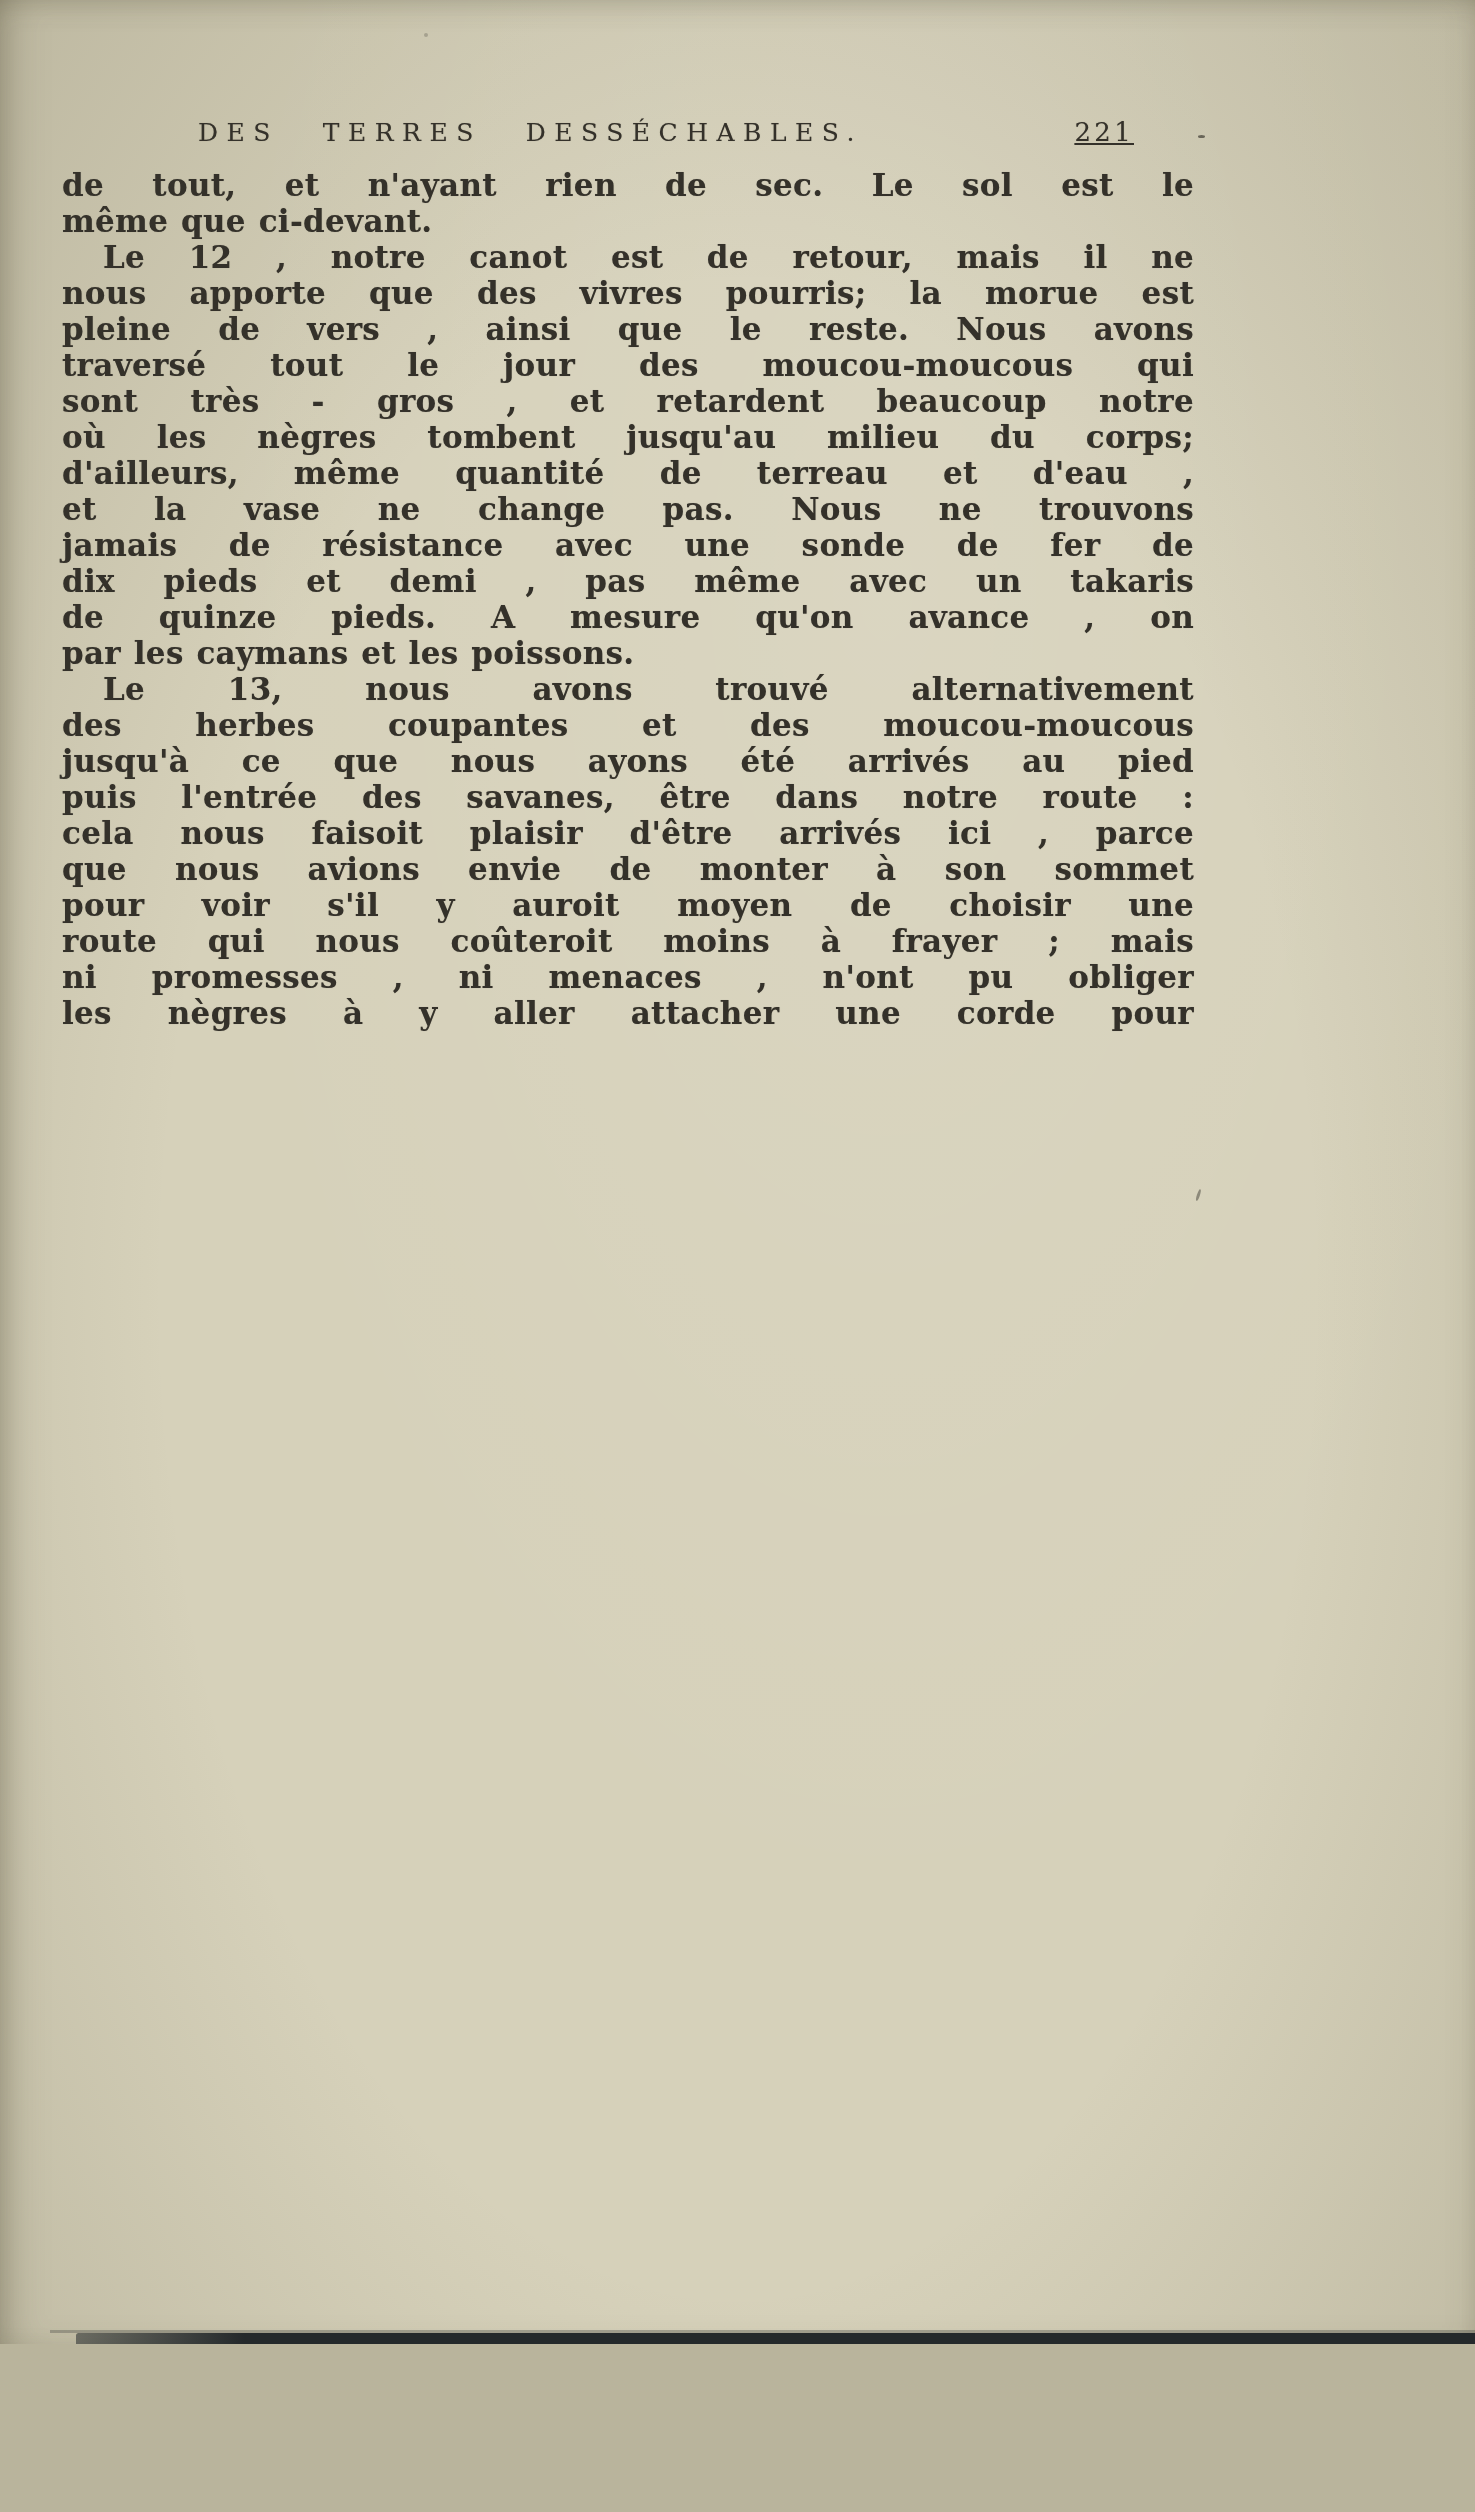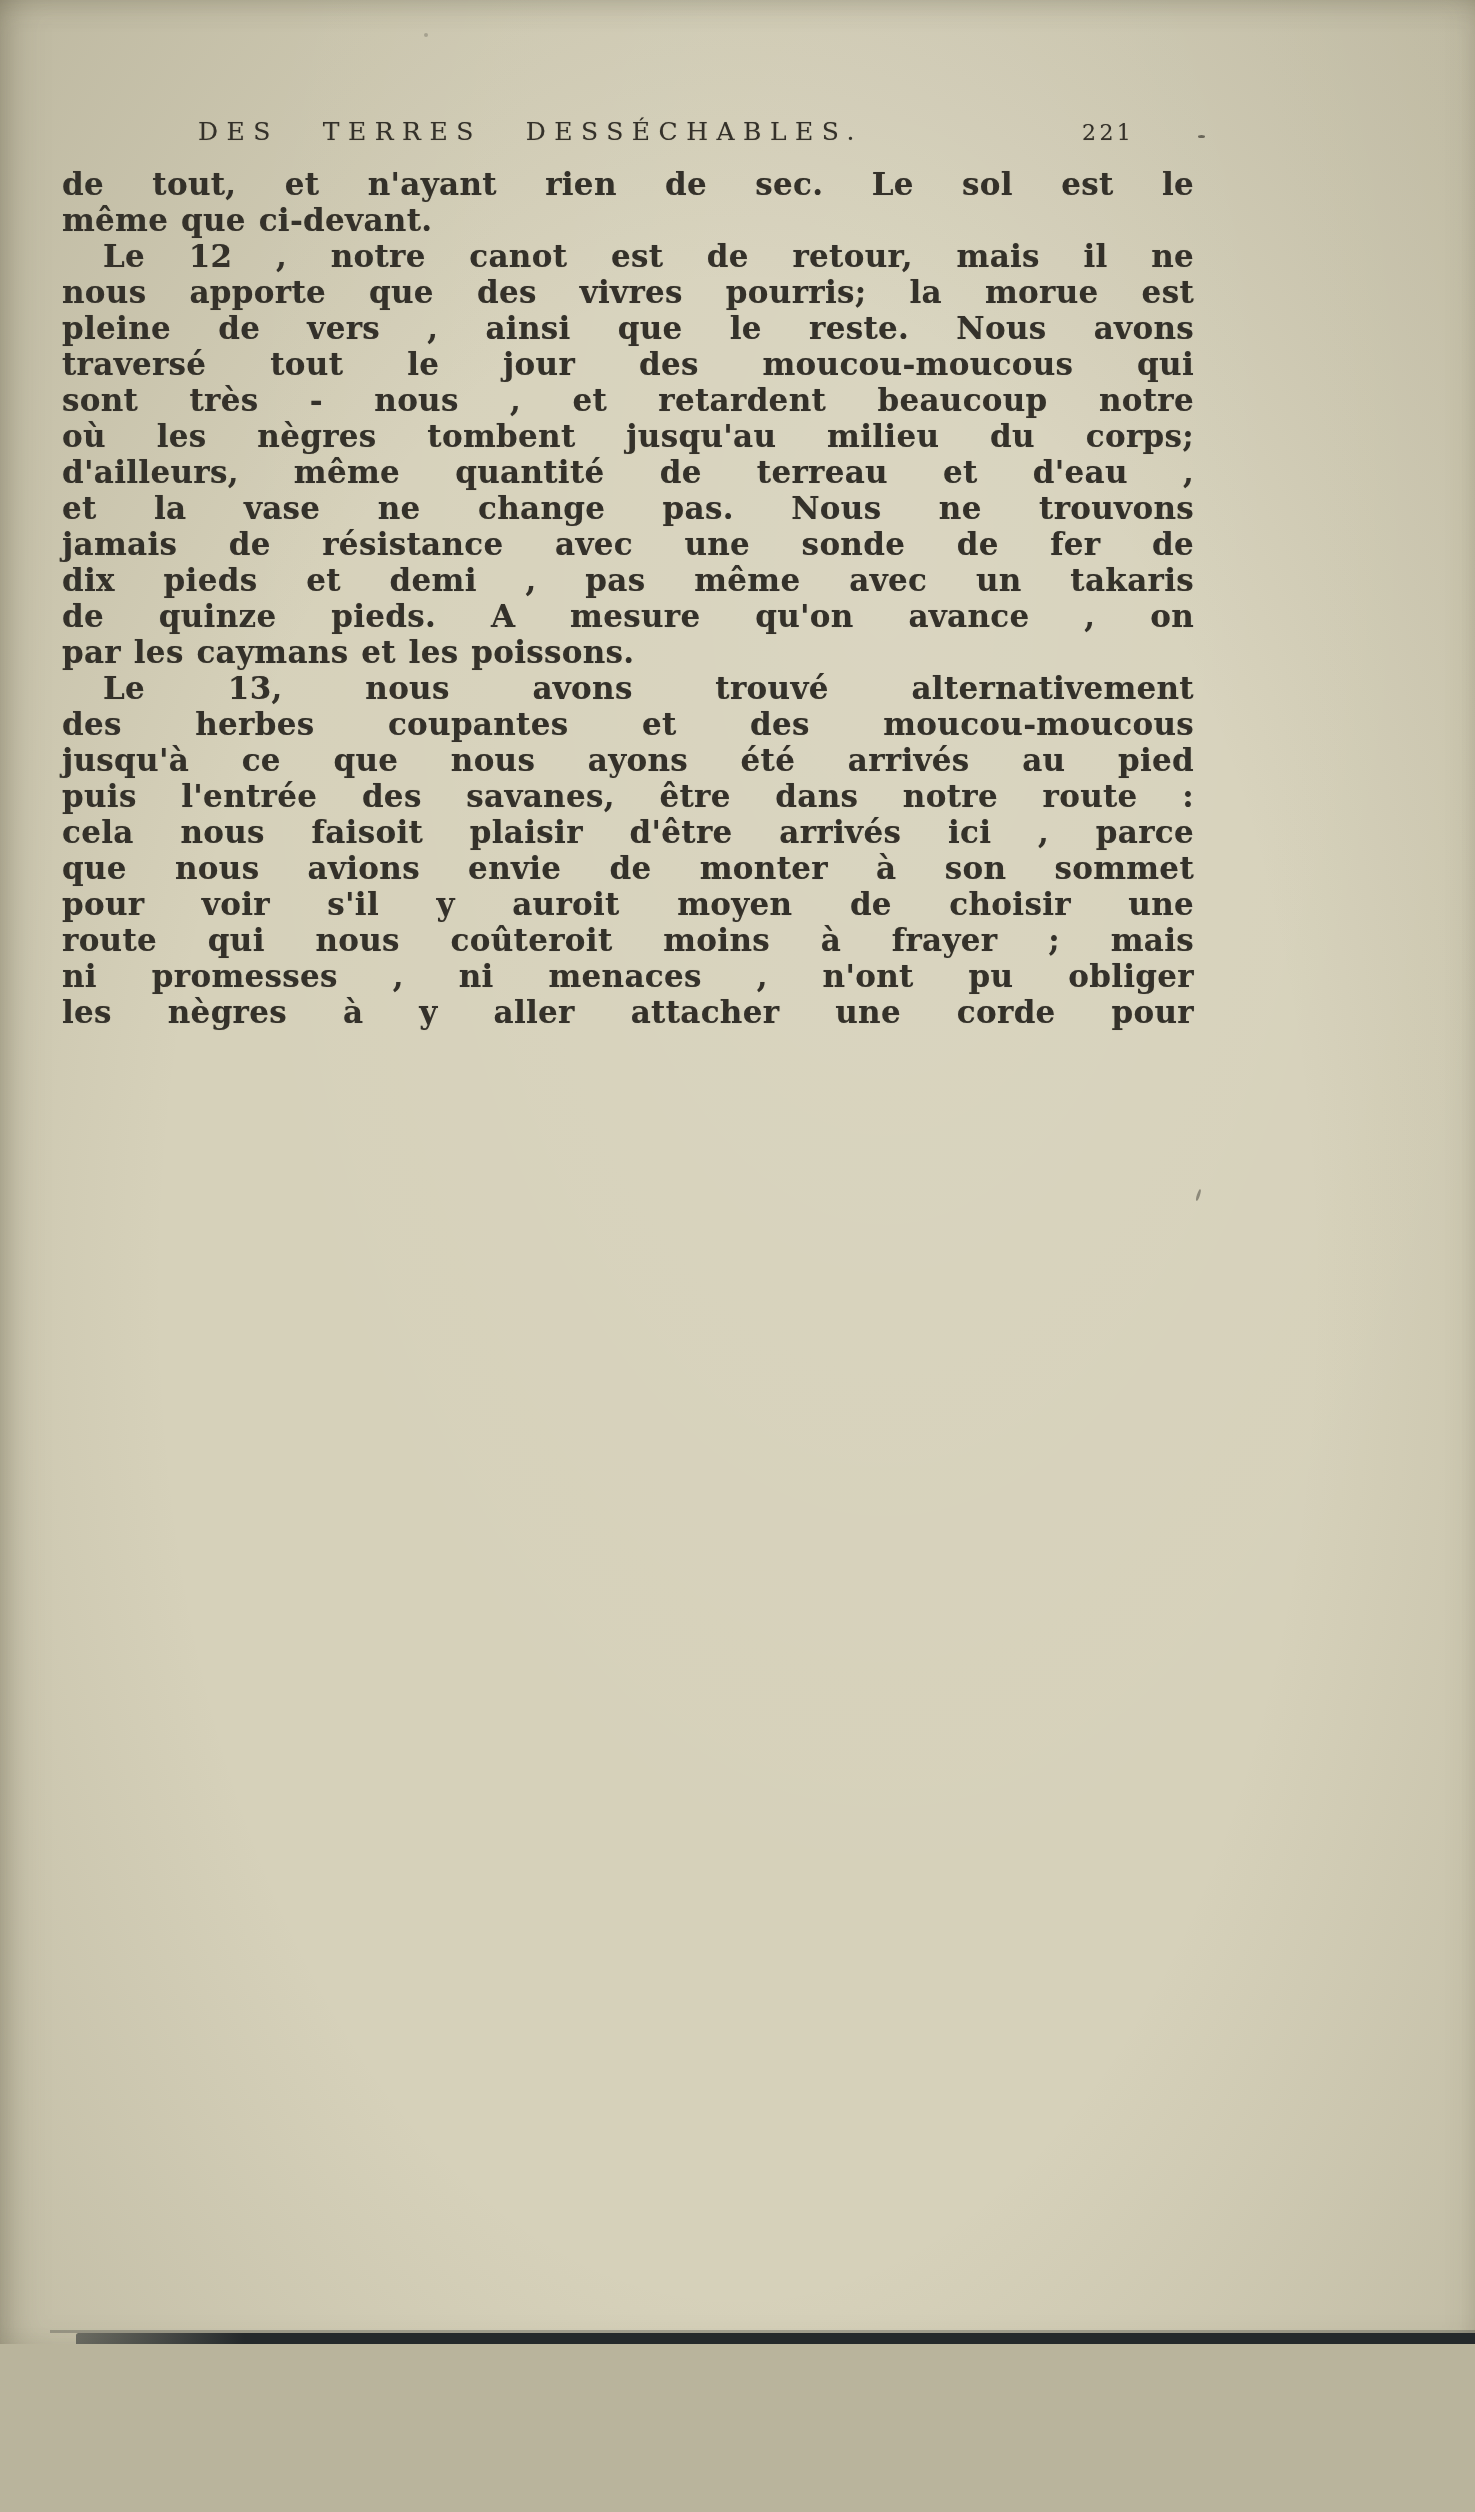--- a/index.html
+++ b/index.html
@@ -36,23 +36,24 @@
     padding-right:60px;
   }
   .head-title{
     font-size:25px;
     letter-spacing:0.34em;
     word-spacing:1.1em;
     text-shadow:0 0 0.8px rgba(40,36,28,0.35);
     white-space:nowrap;
   }
   .page-number{
-    font-size:22px;
+    font-size:26px;
     letter-spacing:3.3px;
     text-shadow:0 0 0.8px rgba(40,36,28,0.35);
+    text-decoration:underline;
   }
   .text-block{
     margin:20px 0 0 62px;
     width:1132px;
     font-size:31px;
     line-height:36px;
     letter-spacing:0.3px;
     word-spacing:1.7px;
     text-shadow:0 0 0.8px rgba(40,36,28,0.30);
     font-weight:bold;
@@ -92,21 +93,21 @@
     <span class="page-number">221</span>
   </header>
 
   <main class="text-block" id="body-text">
       <div class="line just">de tout, et n'ayant rien de sec. Le sol est le</div>
       <div class="line">même que ci-devant.</div>
       <div class="line indent just">Le 12 , notre canot est de retour, mais il ne</div>
       <div class="line just">nous apporte que des vivres pourris; la morue est</div>
       <div class="line just">pleine de vers , ainsi que le reste. Nous avons</div>
       <div class="line just">traversé tout le jour des moucou-moucous qui</div>
-      <div class="line just">sont très - nous , et retardent beaucoup notre</div>
+      <div class="line just">sont très - gros , et retardent beaucoup notre</div>
       <div class="line just">où les nègres tombent jusqu'au milieu du corps;</div>
       <div class="line just">d'ailleurs, même quantité de terreau et d'eau ,</div>
       <div class="line just">et la vase ne change pas. Nous ne trouvons</div>
       <div class="line just">jamais de résistance avec une sonde de fer de</div>
       <div class="line just">dix pieds et demi , pas même avec un takaris</div>
       <div class="line just">de quinze pieds. A mesure qu'on avance , on</div>
       <div class="line">par les caymans et les poissons.</div>
       <div class="line indent just">Le 13, nous avons trouvé alternativement</div>
       <div class="line just">des herbes coupantes et des moucou-moucous</div>
       <div class="line just">jusqu'à ce que nous ayons été arrivés au pied</div>

